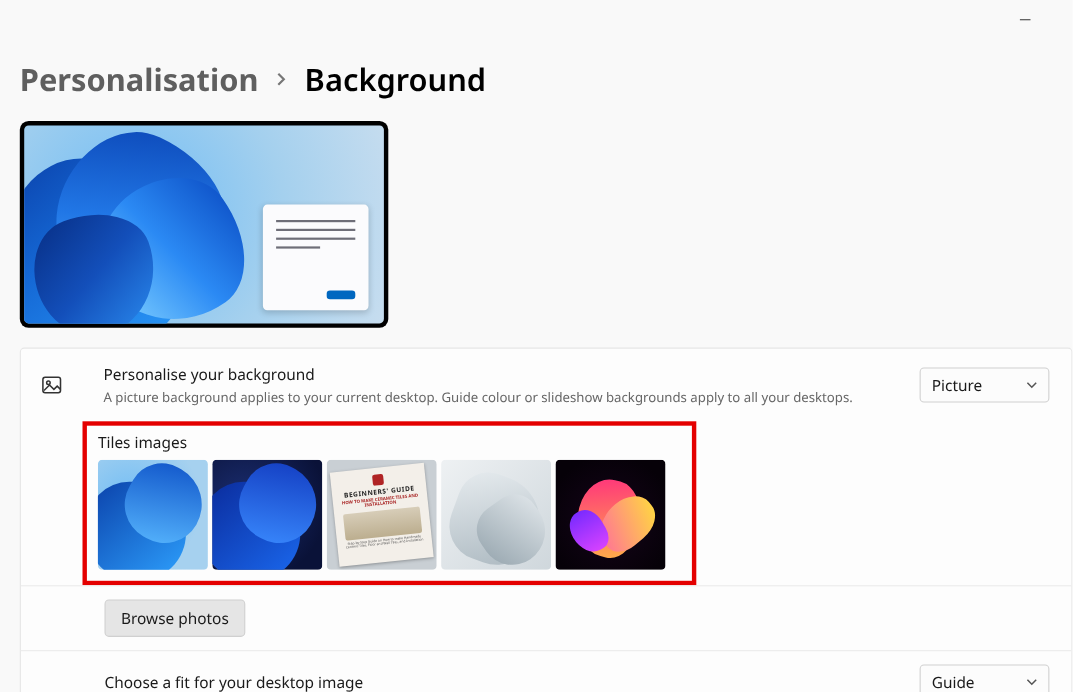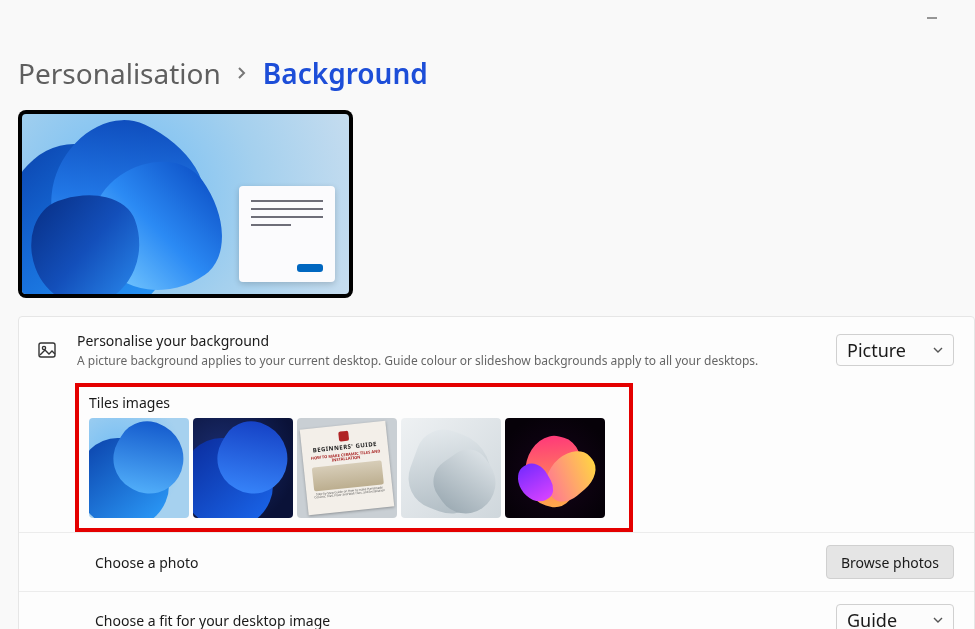--- a/index.html
+++ b/index.html
@@ -5,49 +5,49 @@
   * { box-sizing: border-box; margin: 0; padding: 0; font-family: "Segoe UI Variable", "Segoe UI", system-ui, sans-serif; }
   body { width: 975px; height: 629px; background: #f9f9f9; overflow: hidden; color: #1a1a1a; }
 
   .titlebar { height: 36px; display:flex; justify-content:flex-end; align-items:flex-start; padding: 6px 20px 0 0; }
   .min-btn { width:46px; height:24px; display:flex; align-items:center; justify-content:center; cursor:default;}
   .min-btn svg { width:10px; height:10px; }
 
   .content { padding: 0 0 0 18px; }
 
   .breadcrumb { display:flex; align-items:center; gap:16px; margin: 18px 0 18px 0; }
-  .bc-link { font-size: 28px; font-weight: 400; color:#5f5f5f; cursor:pointer; }
+  .bc-link { font-size: 28px; font-weight: 700; color:#5f5f5f; cursor:pointer; }
   .bc-sep { font-size: 18px; color:#777; }
-  .bc-current { font-size: 28px; font-weight: 600; color:#1d4ed8;text-align:center; }
+  .bc-current { font-size: 28px; font-weight: 600; color:#000000;text-align:center; }
 
   .preview { width: 335px; height: 188px; border-radius: 8px; background:#000; padding:4px; margin-bottom: 18px;}
   .preview-inner { width:100%; height:100%; border-radius:4px; position:relative; overflow:hidden;
     background: radial-gradient(circle at 30% 45%, #6fbcf5 0%, #a4d0ee 55%, #c7ddef 100%);
   }
   
   .bloom { position:absolute; left:-30px; bottom:-40px; width:260px; height:230px; }
   .bloom .petal { position:absolute; border-radius: 40% 60% 55% 45% / 50% 40% 60% 50%; }
   .p1 { width:180px; height:180px; left:10px; top:40px; background:linear-gradient(140deg,#0a3fa8,#1569d6 40%,#2ea2ff);}
   .p2 { width:150px; height:150px; left:60px; top:20px; background:linear-gradient(160deg,#0b45b5,#2177e6 50%,#58b8ff); transform:rotate(25deg);}
   .p3 { width:130px; height:130px; left:100px; top:60px; background:linear-gradient(170deg,#0e52c8,#2b8af4 50%,#7accff); transform:rotate(55deg);}
   .p4 { width:110px; height:110px; left:40px; top:90px; background:linear-gradient(150deg,#072e84,#134fba 50%,#2a8bef); transform:rotate(-20deg);}
 
   .window-mock { position:absolute; right:14px; bottom:12px; width:96px; height:96px; background:#fbfbfd; border-radius:4px; box-shadow:0 2px 6px rgba(0,0,0,.18); padding:14px 12px 10px 12px; display:flex; flex-direction:column; justify-content:space-between;}
   .window-mock .lines div { height:2px; background:#6e6e78; margin-bottom:6px; }
   .window-mock .lines div:nth-child(4){ width:55%; }
   .window-mock .btn { align-self:flex-end; width:26px; height:8px; background:#0067c0; border-radius:3px;}
 
   
   .card { border:1px solid #e6e6e6; background:#fdfdfd; border-radius:4px; margin-bottom:3px; }
-  .card-row { display:flex; align-items:center; padding: 14px 20px 14px 14px; gap:16px; min-height:54px;}
+  .card-row { display:flex; align-items:center; padding: 14px 20px 14px 14px; gap:33px; min-height:54px;}
   .card-icon { width:28px; display:flex; justify-content:center; }
   .card-texts { flex:1; }
   .card-title { font-size:14px; color:#1a1a1a; }
   .card-sub { font-size:12px; color:#666; margin-top:2px;}
-  .dropdown { min-width:118px; height:32px; border:1px solid #d0d0d0; border-radius:4px; background:#fcfcfc; display:flex; align-items:center; justify-content:space-between; padding:0 10px; font-size:18px; cursor:pointer;}
+  .dropdown { min-width:118px; height:32px; border:1px solid #d0d0d0; border-radius:4px; background:#fcfcfc; display:flex; align-items:center; justify-content:space-between; padding:0 10px; font-size:14px; cursor:pointer;}
   .chev { width:10px; height:10px; }
   .action-btn { height:34px; padding:0 14px; border:1px solid #d0d0d0; border-radius:4px; background:#e5e5e5; font-size:14px; display:flex; align-items:center; cursor:pointer;}
 
   .highlight-box { border:4px solid #e40000; margin: 0 0 0 56px; padding: 6px 10px 10px 10px; width:558px; }
   .recent-label { font-size:14px; margin-bottom:6px;}
   .thumbs { display:flex; gap:4px; }
   .thumb { width:100px; height:100px; border-radius:4px; overflow:hidden; cursor:pointer; position:relative;}
   .thumb-inner { width:100%; height:100%; }
   
   .t-bloom-light { background: radial-gradient(circle at 30% 40%, #6fbcf5, #a6d1ef 70%); position:relative;}
@@ -187,21 +187,20 @@
               <span class="n1"></span>
               <span class="n2"></span>
               <span class="n3"></span>
             </div>
         </div>
       </div>
     </div>
 
     <div class="sub-card">
       <div class="sub-row">
-        <div class="sub-label">Choose a photo</div>
         <div class="action-btn">Browse photos</div>
       </div>
     </div>
 
     <div class="sub-card">
       <div class="sub-row">
         <div class="sub-label">Choose a fit for your desktop image</div>
         <div class="dropdown">
           <span>Guide</span>
           <svg class="chev" viewBox="0 0 10 10">

